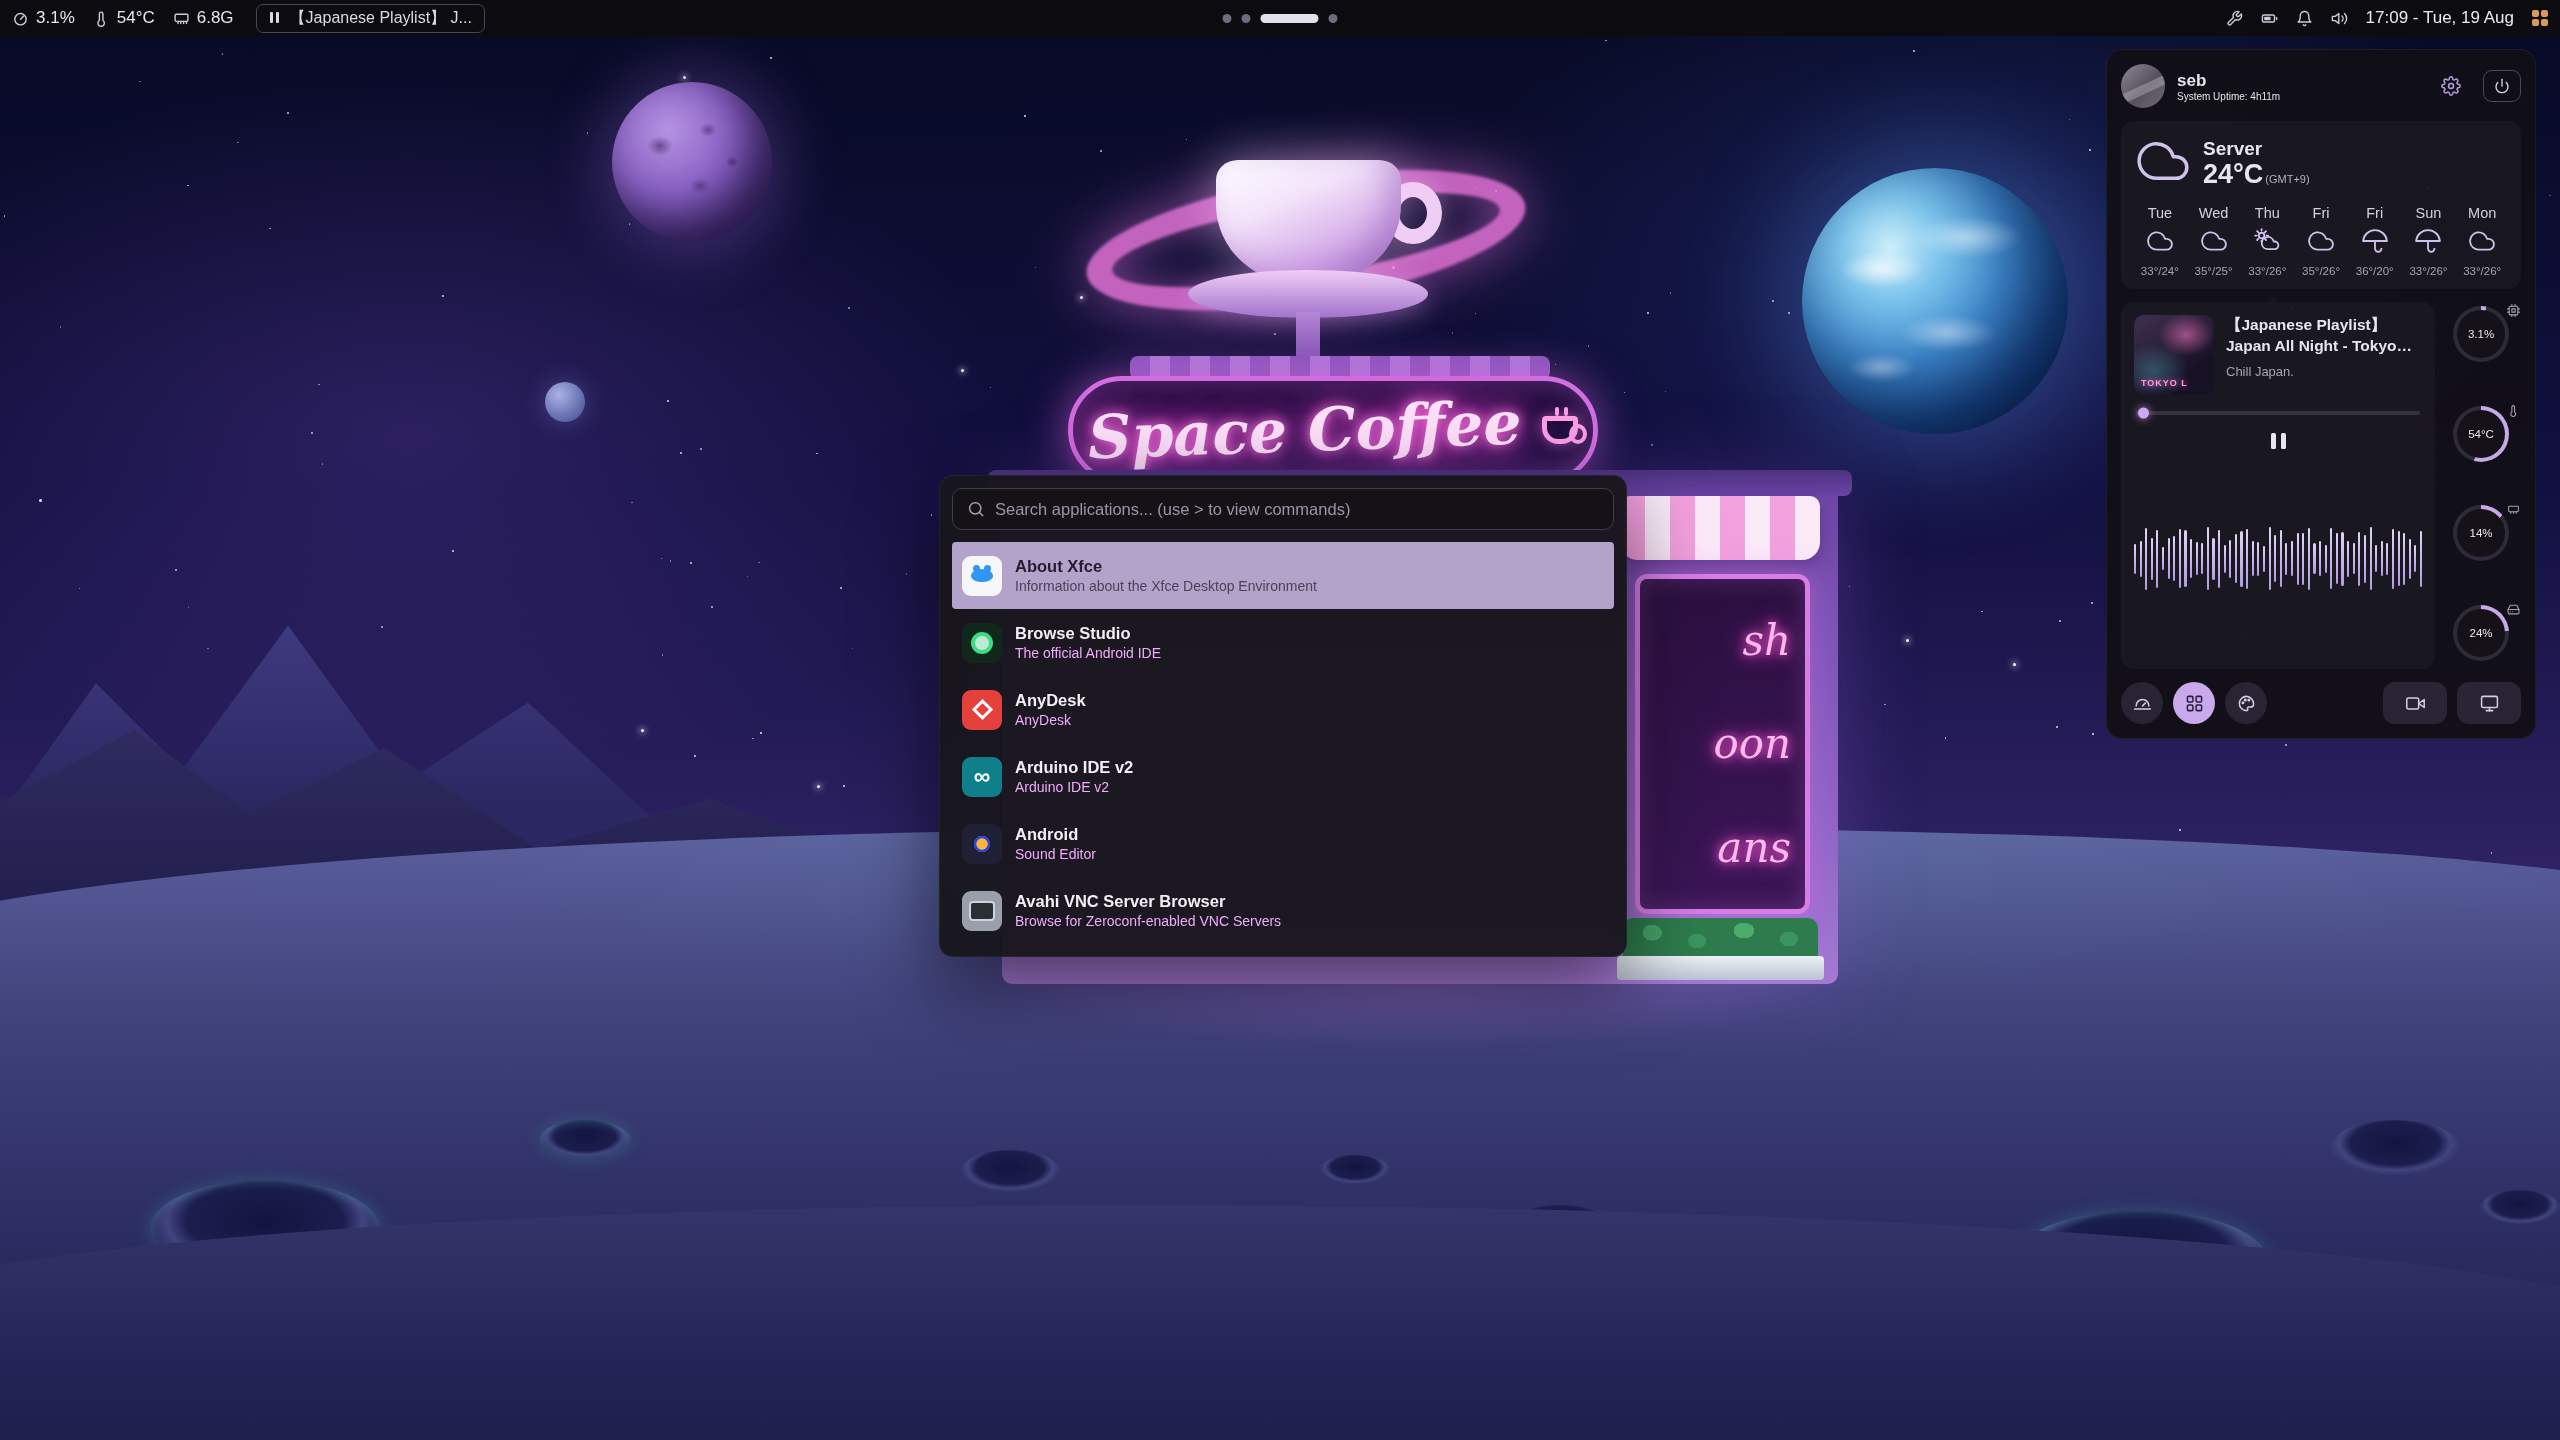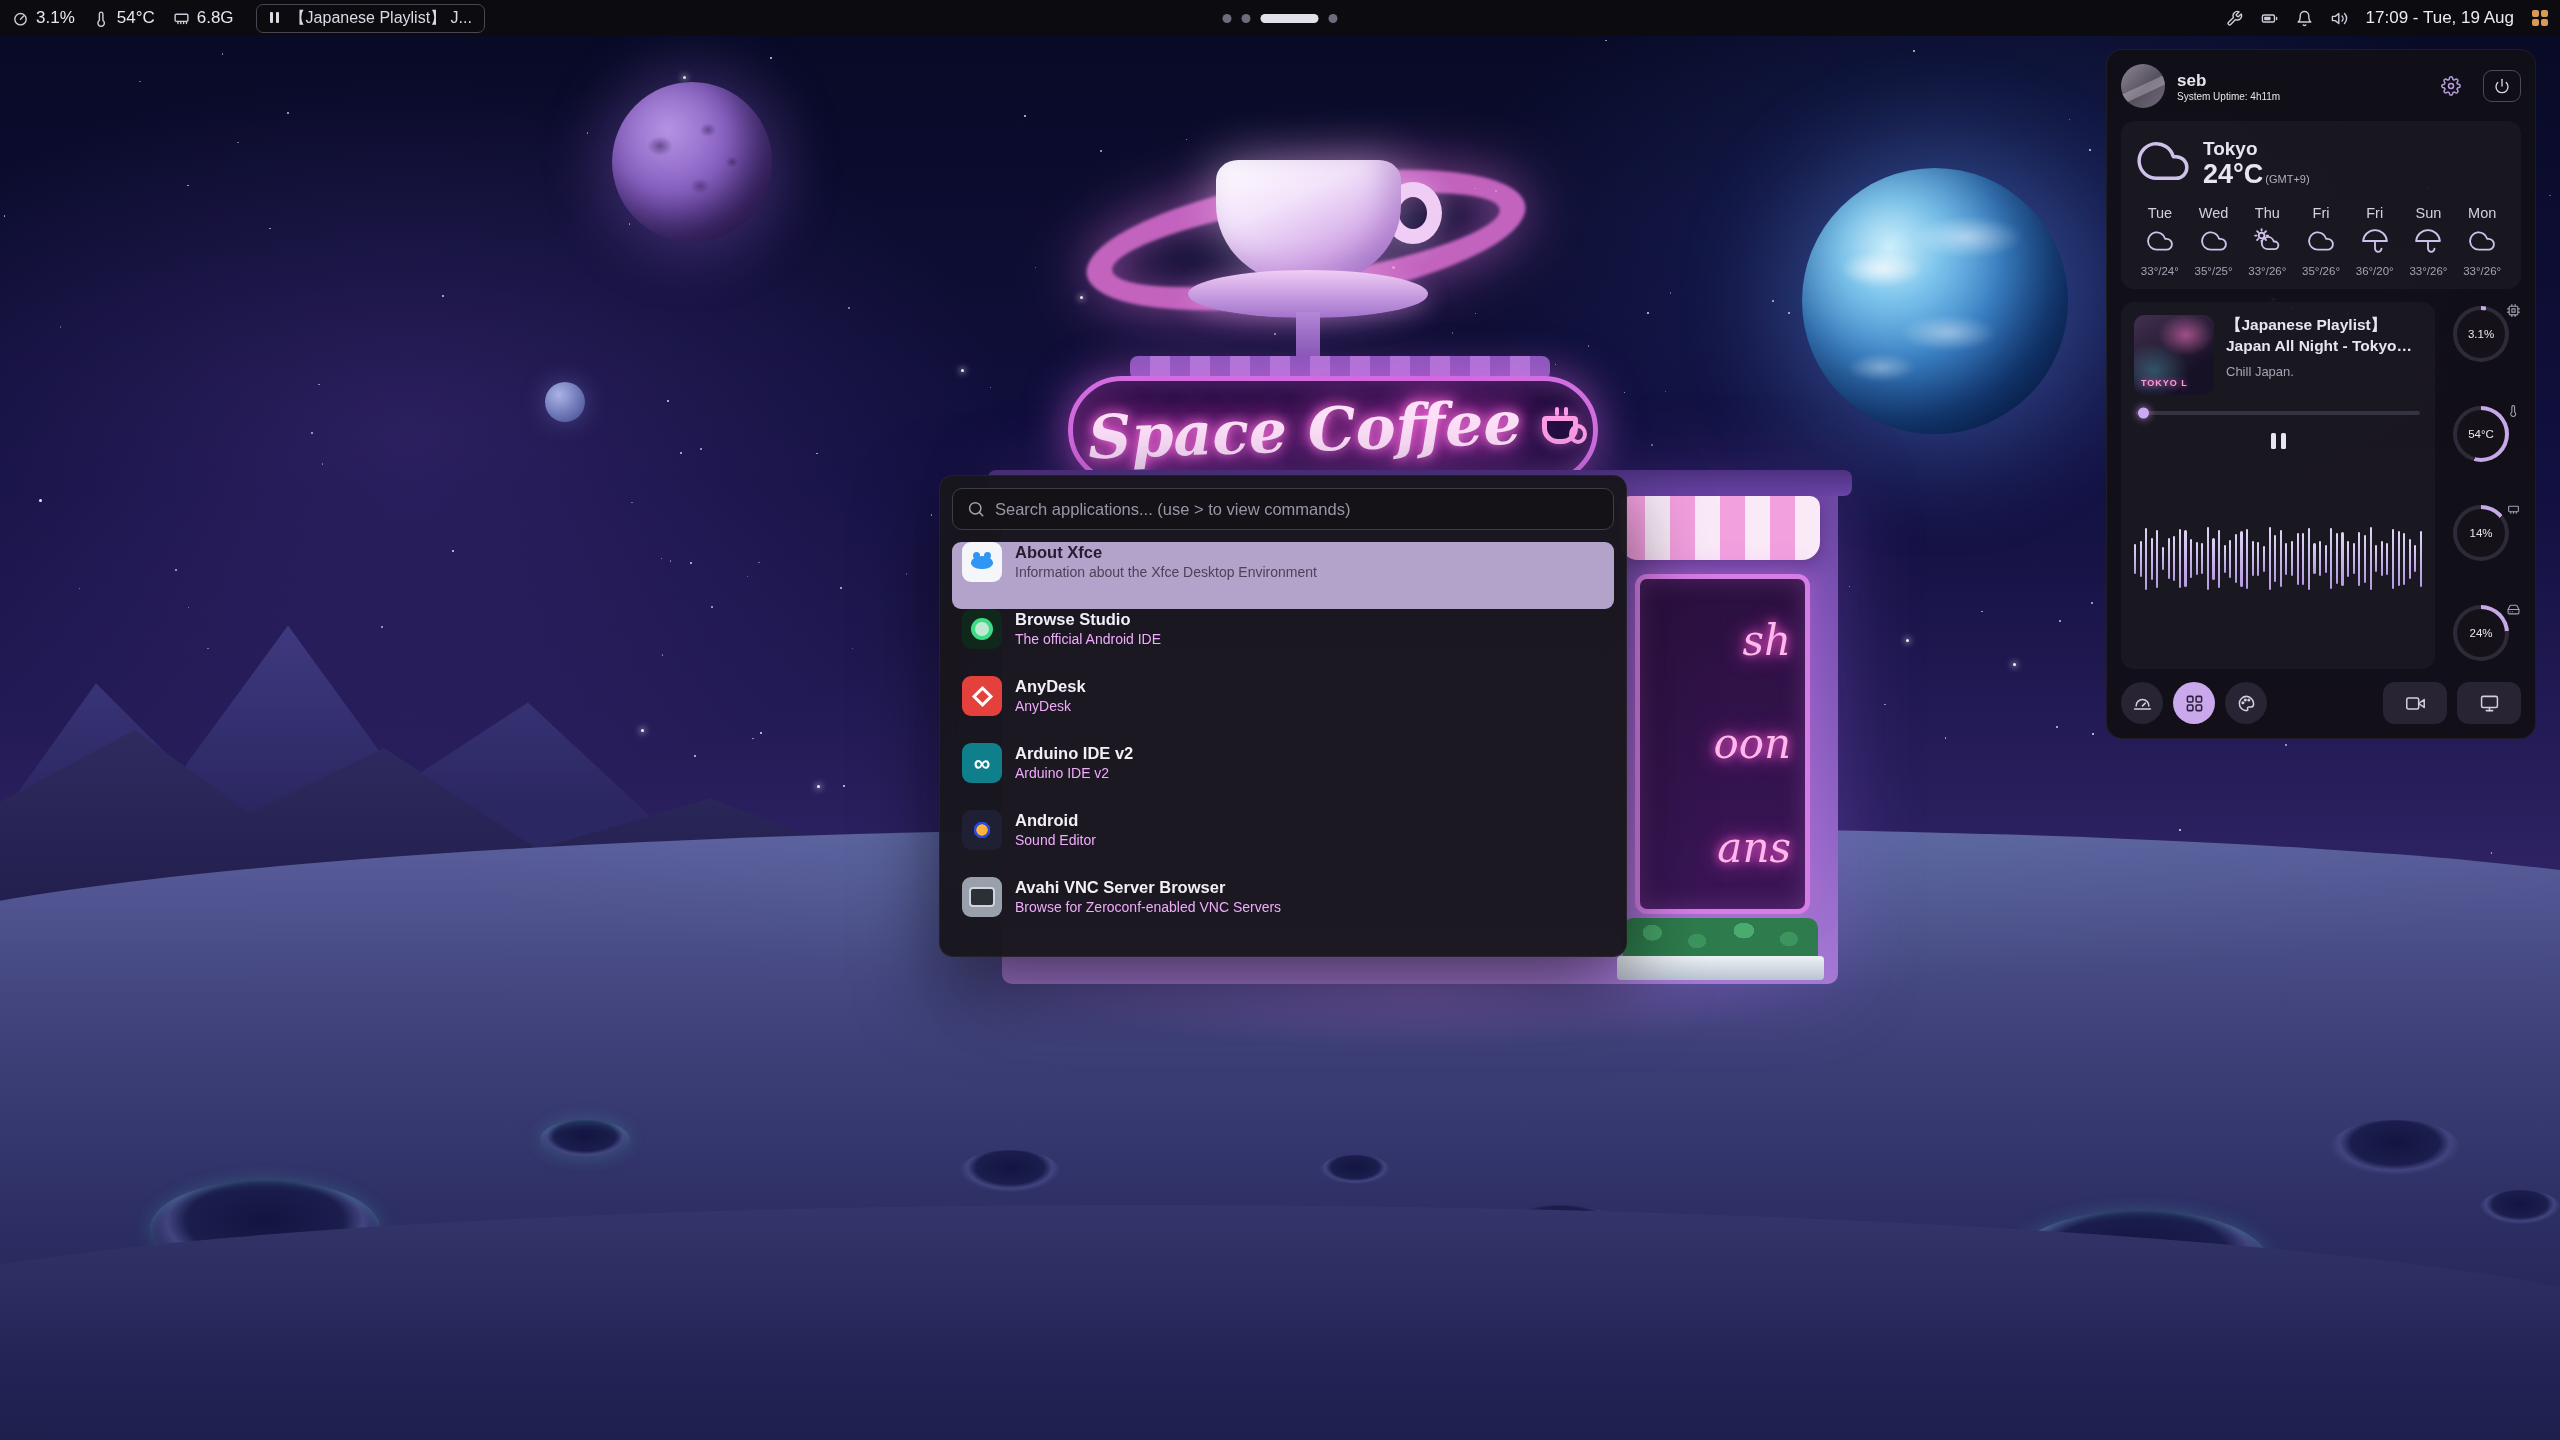--- a/index.html
+++ b/index.html
@@ -119,21 +119,21 @@
 
 
 .launcher{position:absolute;left:939px;top:475px;width:688px;z-index:40;background:rgba(24,22,28,.97);
  border:1px solid rgba(255,255,255,.05);border-radius:14px;padding:12px;box-shadow:0 30px 80px rgba(0,0,0,.55)}
 .search{display:flex;align-items:center;gap:10px;height:42px;background:#141217;border:1px solid #403c49;
  border-radius:10px;padding:0 14px;margin-bottom:12px}
 .search svg{width:18px;height:18px;stroke:#a39dae;fill:none;stroke-width:2;stroke-linecap:round;flex:none}
 .search input{flex:1;background:transparent;border:0;outline:0;color:#e8e4ef;font-size:16.5px;font-family:inherit}
 .search input::placeholder{color:#9b94a6}
 .results{display:flex;flex-direction:column}
-.row{display:flex;align-items:flex-start;gap:13px;height:67px;border-radius:9px;padding:0 10px}
+.row{display:flex;align-items:center;gap:13px;height:67px;border-radius:4px;padding:0 10px}
 .row.sel{background:#b3a2c9}
 .tile{width:40px;height:40px;border-radius:9px;flex:none;display:flex;align-items:center;justify-content:center;position:relative}
 .rtxt{min-width:0}
 .rname{display:block;font-size:16.5px;font-weight:bold;color:#f2eff6;line-height:1.3}
 .rdesc{display:block;font-size:14px;color:#f0abfc;line-height:1.3}
 .row.sel .rname{color:#241c30}
 .row.sel .rdesc{color:#4c4259}
 .t-xfce{background:#f4f6f9}
 .t-xfce .gx{width:22px;height:13px;background:#2f96f3;border-radius:50% 50% 45% 45%;position:relative}
 .t-xfce .gx::before,.t-xfce .gx::after{content:"";position:absolute;top:-4px;width:7px;height:7px;background:#2f96f3;border-radius:50%}
@@ -605,21 +605,21 @@
   </section>
 
   <section class="weather-card">
     <div class="whead">
       <span class="wbig">
         <svg viewBox="0 0 24 24">
             <path d="M18 10h-1.26A8 8 0 1 0 9 20h9a5 5 0 0 0 0-10z"></path>
           </svg>
       </span>
       <div class="wmeta">
-        <div class="wcity">Tokyo</div>
+        <div class="wcity">Server</div>
         <div class="wtemp"><span>24°C</span><span class="wtz">(GMT+9)</span></div>
       </div>
     </div>
     <div class="wrow">
         <div class="fcol">
           <span class="fday">Tue</span>
           <span class="ficow"><svg viewBox="0 0 24 24">
               <path d="M18 10h-1.26A8 8 0 1 0 9 20h9a5 5 0 0 0 0-10z"></path>
             </svg></span>
           <span class="ftemp">33°/24°</span>

